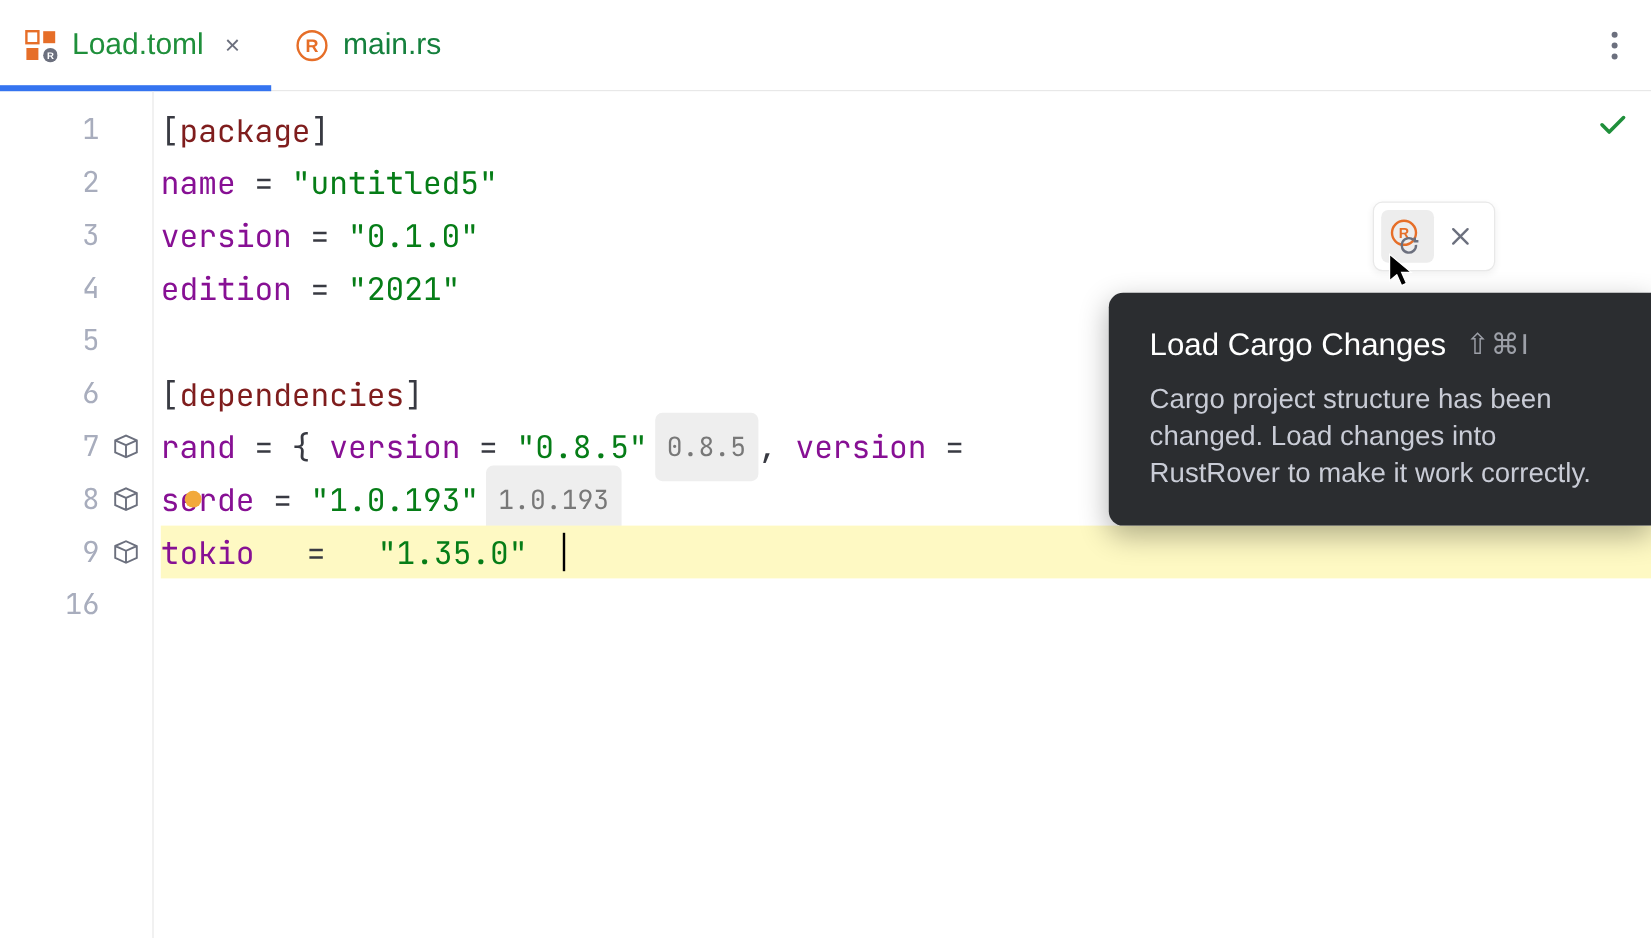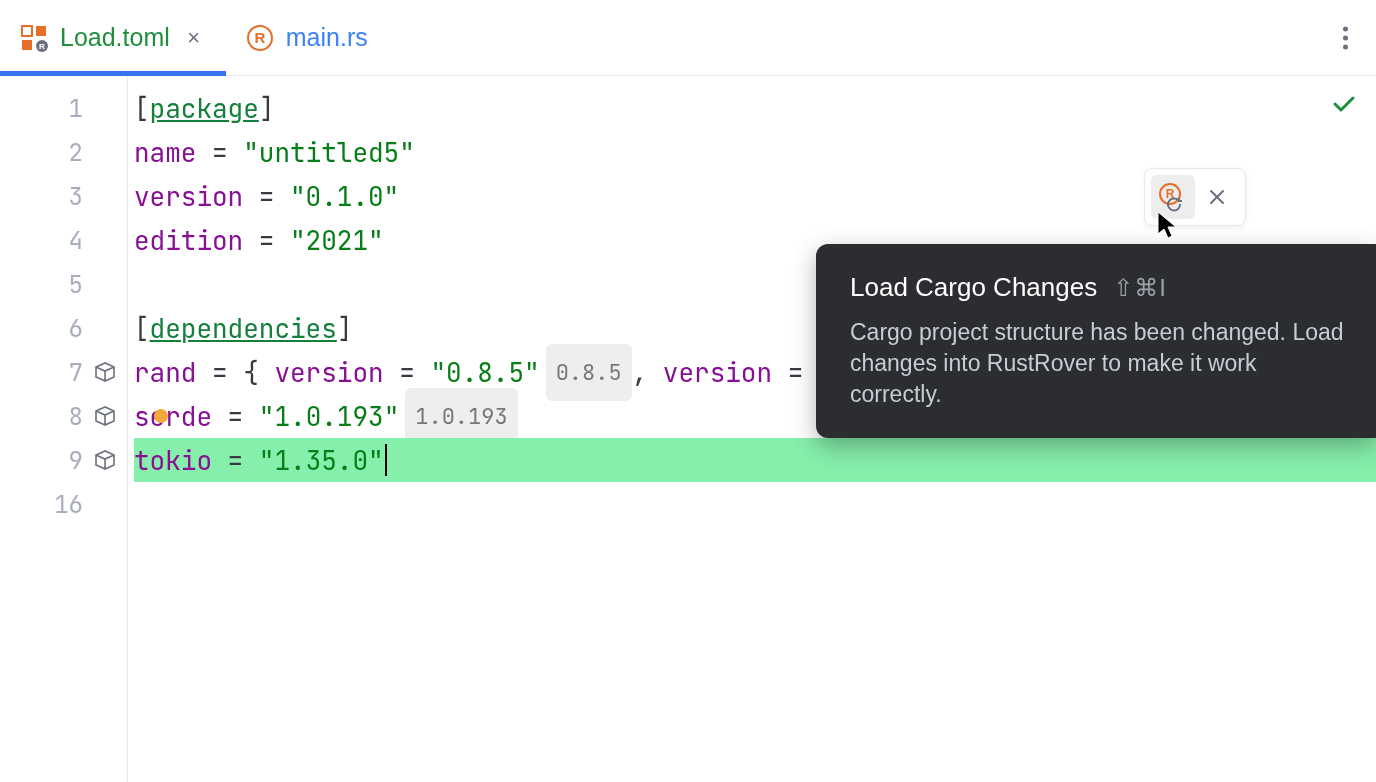--- a/index.html
+++ b/index.html
@@ -36,21 +36,21 @@
       height: 5px;
       background: #3574f0;
     }
     .tab-icon {
       display: flex;
       align-items: center;
       justify-content: center;
     }
     .tab-label {
       font-size: 25px;
-      color: #3b82f6;
+      color: #15803d;
     }
     .tab.active .tab-label {
       color: #1f8f3b;
     }
     .tab-close {
       color: #6c707e;
       font-size: 22px;
       width: 24px;
       height: 24px;
       display: flex;
@@ -117,24 +117,25 @@
       position: relative;
     }
     .code-line {
       height: 44px;
       display: flex;
       align-items: center;
       white-space: pre;
       position: relative;
     }
     .code-line.highlighted {
-      background: #86efac;
+      background: #fef9c3;
+      gap: 28px;
     }
     .tok-bracket { color: #383a42; }
-    .tok-keyword { color: #15803d; text-decoration: underline; }
+    .tok-keyword { color: #7f1d1d; }
     .tok-string { color: #067d17; }
     .tok-key { color: #871094; text-align: center; }
     .tok-punct { color: #383a42; }
     .tok-op { color: #383a42; }
     .inlay-hint {
       background: #eeeeee;
       color: #787878;
       border-radius: 6px;
       padding: 14px 10px;
       font-size: 22px;
@@ -195,21 +196,21 @@
       position: absolute;
       right: 196px;
       top: 210px;
       z-index: 10;
       pointer-events: none;
     }
     .tooltip {
       position: absolute;
       right: 0;
       top: 244px;
-      width: 560px;
+      width: 452px;
       background: #2b2d30;
       color: #dfe1e5;
       border-radius: 12px 0 0 12px;
       padding: 28px 32px 28px 34px;
       box-shadow: 0 8px 24px rgba(0,0,0,0.3);
     }
     .tooltip-title {
       font-size: 26px;
       color: #ffffff;
       font-weight: 500;

